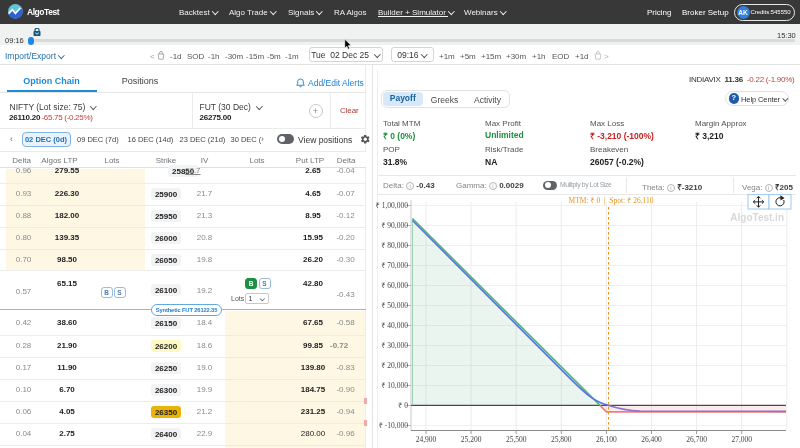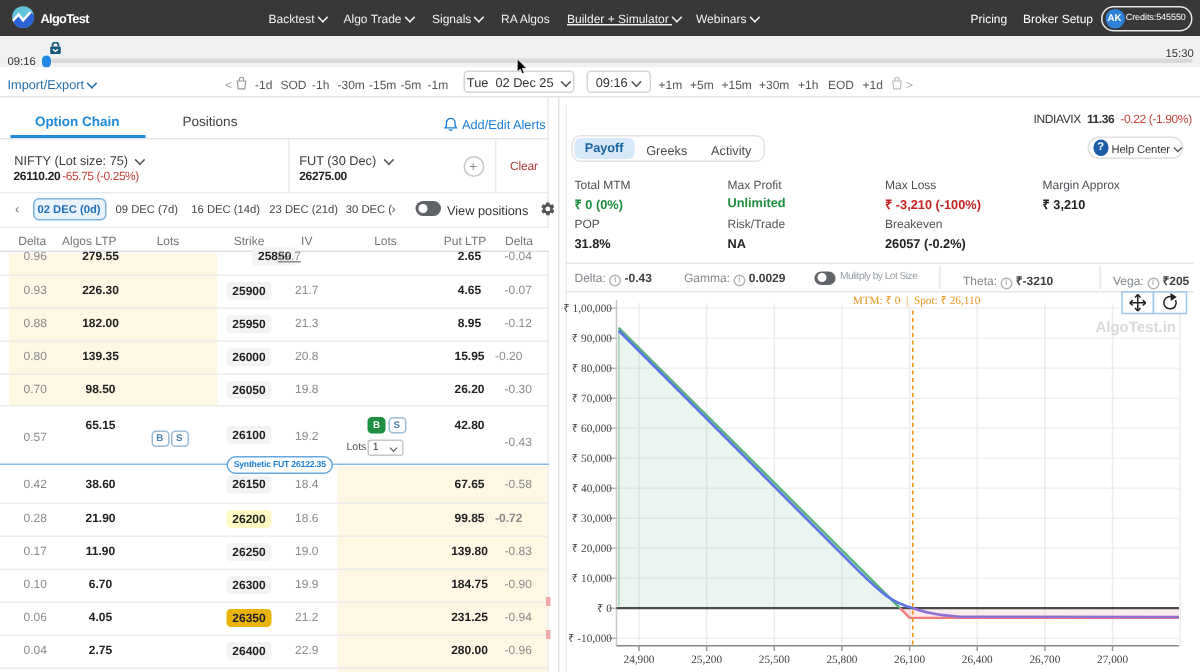--- a/index.html
+++ b/index.html
@@ -159,21 +159,21 @@
   <span class="abs" style="left:146px;top:211.3px;width:40px;text-align:center;color:#222;font-size:8px;font-weight:bold;"><span style="background:#f1f3f4;border-radius:3px;padding:1.5px 4px;">25950</span></span>
   <span class="abs" style="left:185px;top:211.3px;width:39px;text-align:center;color:#8a8a8a;font-size:8px;">21.3</span>
   <span class="abs" style="left:289.5px;top:211.3px;width:47px;text-align:center;color:#222;font-size:8px;font-weight:bold;">8.95</span>
   <span class="abs" style="left:330px;top:211.3px;width:31px;text-align:center;color:#8a8a8a;font-size:8px;">-0.12</span>
   <div class="abs" style="left:0;top:248.5px;width:366px;height:1px;background:#ececec;"></div>
   <span class="abs" style="left:8px;top:233.3px;width:31px;text-align:center;color:#8a8a8a;font-size:8px;">0.80</span>
   <span class="abs" style="left:43.5px;top:233.3px;width:47px;text-align:center;color:#222;font-size:8px;font-weight:bold;">139.35</span>
   <span class="abs" style="left:146px;top:233.3px;width:40px;text-align:center;color:#222;font-size:8px;font-weight:bold;"><span style="background:#f1f3f4;border-radius:3px;padding:1.5px 4px;">26000</span></span>
   <span class="abs" style="left:185px;top:233.3px;width:39px;text-align:center;color:#8a8a8a;font-size:8px;">20.8</span>
   <span class="abs" style="left:289.5px;top:233.3px;width:47px;text-align:center;color:#222;font-size:8px;font-weight:bold;">15.95</span>
-  <span class="abs" style="left:330px;top:233.3px;width:31px;color:#8a8a8a;font-size:8px;">-0.20</span>
+  <span class="abs" style="left:330px;top:233.3px;width:31px;text-align:center;color:#8a8a8a;font-size:8px;">-0.20</span>
   <div class="abs" style="left:0;top:270.0px;width:366px;height:1px;background:#ececec;"></div>
   <span class="abs" style="left:8px;top:255.05px;width:31px;text-align:center;color:#8a8a8a;font-size:8px;">0.70</span>
   <span class="abs" style="left:43.5px;top:255.05px;width:47px;text-align:center;color:#222;font-size:8px;font-weight:bold;">98.50</span>
   <span class="abs" style="left:146px;top:255.05px;width:40px;text-align:center;color:#222;font-size:8px;font-weight:bold;"><span style="background:#f1f3f4;border-radius:3px;padding:1.5px 4px;">26050</span></span>
   <span class="abs" style="left:185px;top:255.05px;width:39px;text-align:center;color:#8a8a8a;font-size:8px;">19.8</span>
   <span class="abs" style="left:289.5px;top:255.05px;width:47px;text-align:center;color:#222;font-size:8px;font-weight:bold;">26.20</span>
   <span class="abs" style="left:330px;top:255.05px;width:31px;text-align:center;color:#8a8a8a;font-size:8px;">-0.30</span>
   <span class="abs" style="left:8px;top:286.5px;width:31px;text-align:center;color:#8a8a8a;font-size:8px;">0.57</span>
   <span class="abs" style="left:43.5px;top:279px;width:47px;text-align:center;color:#222;font-size:8px;font-weight:bold;">65.15</span>
   <span class="abs" style="left:146px;top:285.5px;width:40px;text-align:center;color:#222;font-size:8px;font-weight:bold;"><span style="background:#f1f3f4;border-radius:3px;padding:1.5px 4px;">26100</span></span>
@@ -213,21 +213,21 @@
   <span class="abs" style="left:43.5px;top:407.3px;width:47px;text-align:center;color:#222;font-size:8px;font-weight:bold;">4.05</span>
   <span class="abs" style="left:146px;top:407.3px;width:40px;text-align:center;color:#222;font-size:8px;font-weight:bold;"><span style="background:#eab308;border-radius:3px;padding:1.5px 4px;">26350</span></span>
   <span class="abs" style="left:185px;top:407.3px;width:39px;text-align:center;color:#8a8a8a;font-size:8px;">21.2</span>
   <span class="abs" style="left:289.5px;top:407.3px;width:47px;text-align:center;color:#222;font-size:8px;font-weight:bold;">231.25</span>
   <span class="abs" style="left:330px;top:407.3px;width:31px;text-align:center;color:#8a8a8a;font-size:8px;">-0.94</span>
   <div class="abs" style="left:0;top:444.5px;width:366px;height:1px;background:#ececec;"></div>
   <span class="abs" style="left:8px;top:429.3px;width:31px;text-align:center;color:#8a8a8a;font-size:8px;">0.04</span>
   <span class="abs" style="left:43.5px;top:429.3px;width:47px;text-align:center;color:#222;font-size:8px;font-weight:bold;">2.75</span>
   <span class="abs" style="left:146px;top:429.3px;width:40px;text-align:center;color:#222;font-size:8px;font-weight:bold;"><span style="background:#f1f3f4;border-radius:3px;padding:1.5px 4px;">26400</span></span>
   <span class="abs" style="left:185px;top:429.3px;width:39px;text-align:center;color:#8a8a8a;font-size:8px;">22.9</span>
-  <span class="abs" style="left:289.5px;top:429.3px;width:47px;text-align:center;color:#222;font-size:8px;font-weight:bold;">280.00</span>
+  <span class="abs" style="left:289.5px;top:429.3px;width:47px;text-align:center;color:#222;font-size:8px;font-weight:normal;">280.00</span>
   <span class="abs" style="left:330px;top:429.3px;width:31px;text-align:center;color:#8a8a8a;font-size:8px;">-0.96</span>
   </div>
 
   <div class="abs" style="left:100.5px;top:287px;width:12px;height:11px;border:1px solid #9bbcd9;border-radius:3px;color:#4a7fae;font-size:6.5px;font-weight:bold;text-align:center;line-height:10px;background:#fff;">B</div>
   <div class="abs" style="left:113.5px;top:287px;width:12px;height:11px;border:1px solid #9bbcd9;border-radius:3px;color:#4a7fae;font-size:6.5px;font-weight:bold;text-align:center;line-height:10px;background:#fff;">S</div>
   <div class="abs" style="left:245px;top:277.5px;width:12px;height:11px;border:1px solid #1e8e43;border-radius:3px;background:#1e8e43;color:#fff;font-size:6.5px;font-weight:bold;text-align:center;line-height:10px;">B</div>
   <div class="abs" style="left:258.5px;top:277.5px;width:12px;height:11px;border:1px solid #9bbcd9;border-radius:3px;color:#4a7fae;font-size:6.5px;font-weight:bold;text-align:center;line-height:10px;background:#fff;">S</div>
   <div class="abs" style="left:231px;top:294.5px;color:#555;font-size:7px;">Lots</div>
   <div class="abs" style="left:244.5px;top:292.5px;width:24px;height:11px;border:1px solid #c8c8c8;border-radius:2px;background:#fff;color:#333;font-size:7px;line-height:10px;">
     <span style="position:absolute;left:3px;">1</span>

